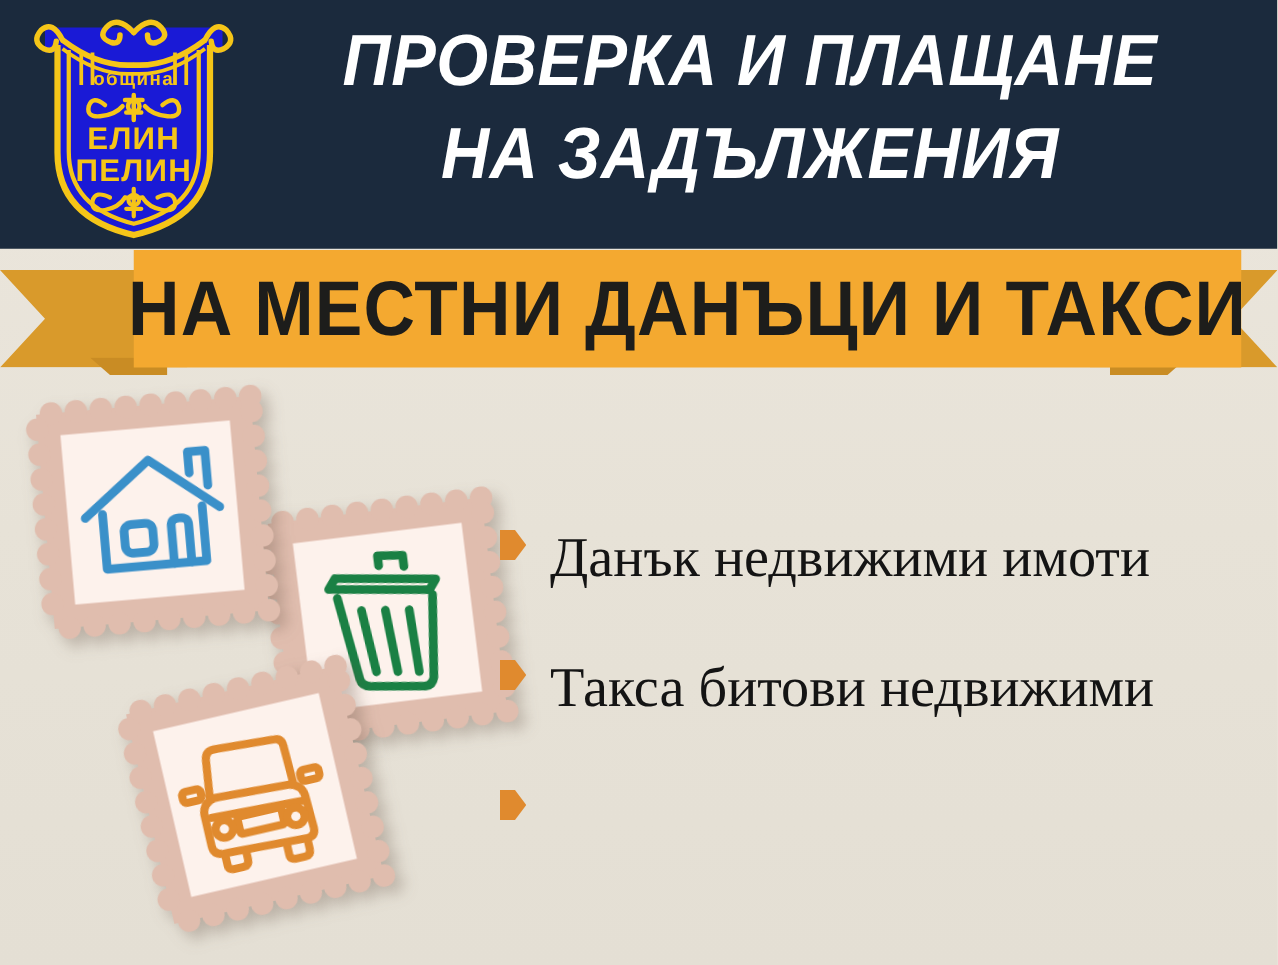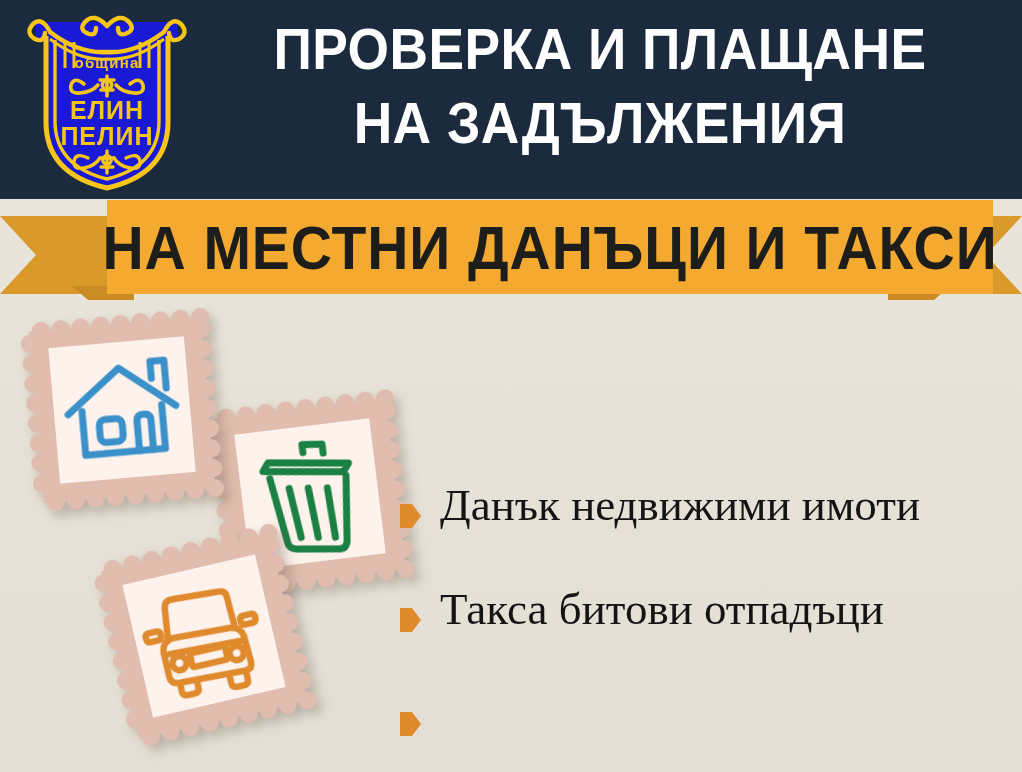--- a/index.html
+++ b/index.html
@@ -14,20 +14,21 @@
     width:1022px;height:772px;
     background:linear-gradient(180deg,#ece7de 0%,#e7e2d7 55%,#e4dfd4 100%);
     overflow:hidden;
   }
 
   
   .header{
     position:absolute;left:0;top:0;width:1022px;height:199px;
     background:#1b2a3d;
     z-index:3;
+    font-style:italic;
   }
   .header-title{
     position:absolute;left:190px;top:12px;width:820px;
     text-align:center;
     color:#ffffff;
     font-family:"Liberation Sans", sans-serif;
     font-weight:bold;
     font-size:58px;
     line-height:74px;
     letter-spacing:0.5px;
@@ -98,21 +99,21 @@
 
   .stamp-house{left:24px;top:312px;transform:rotate(-5deg);z-index:2;}
   .stamp-trash{left:212px;top:396px;transform:rotate(-7deg);z-index:1;}
   .stamp-car{left:106px;top:538px;transform:rotate(-13deg);z-index:2;}
 
   
   .bullets{
     position:absolute;left:400px;top:424px;width:610px;z-index:3;
   }
   .bullet-row{
-    display:flex;align-items:flex-end;
+    display:flex;align-items:flex-start;
     height:104px;
   }
   .bullet-marker{
     flex:0 0 auto;
     width:21px;height:24px;
     margin-right:19px;
     background:#e08a2e;
     clip-path:polygon(0 0,12px 0,21px 12px,12px 24px,0 24px);
   }
   .bullet-label{
@@ -357,20 +358,20 @@
     </svg>
   </div>
 
   <div class="bullets">
     <div class="bullet-row">
       <span class="bullet-marker"></span>
       <span class="bullet-label">Данък недвижими имоти</span>
     </div>
     <div class="bullet-row">
       <span class="bullet-marker"></span>
-      <span class="bullet-label">Такса битови отпадъци</span>
+      <span class="bullet-label">Такса битови недвижими</span>
     </div>
     <div class="bullet-row">
       <span class="bullet-marker"></span>
     </div>
   </div>
 
 </div>
 
 </body></html>

